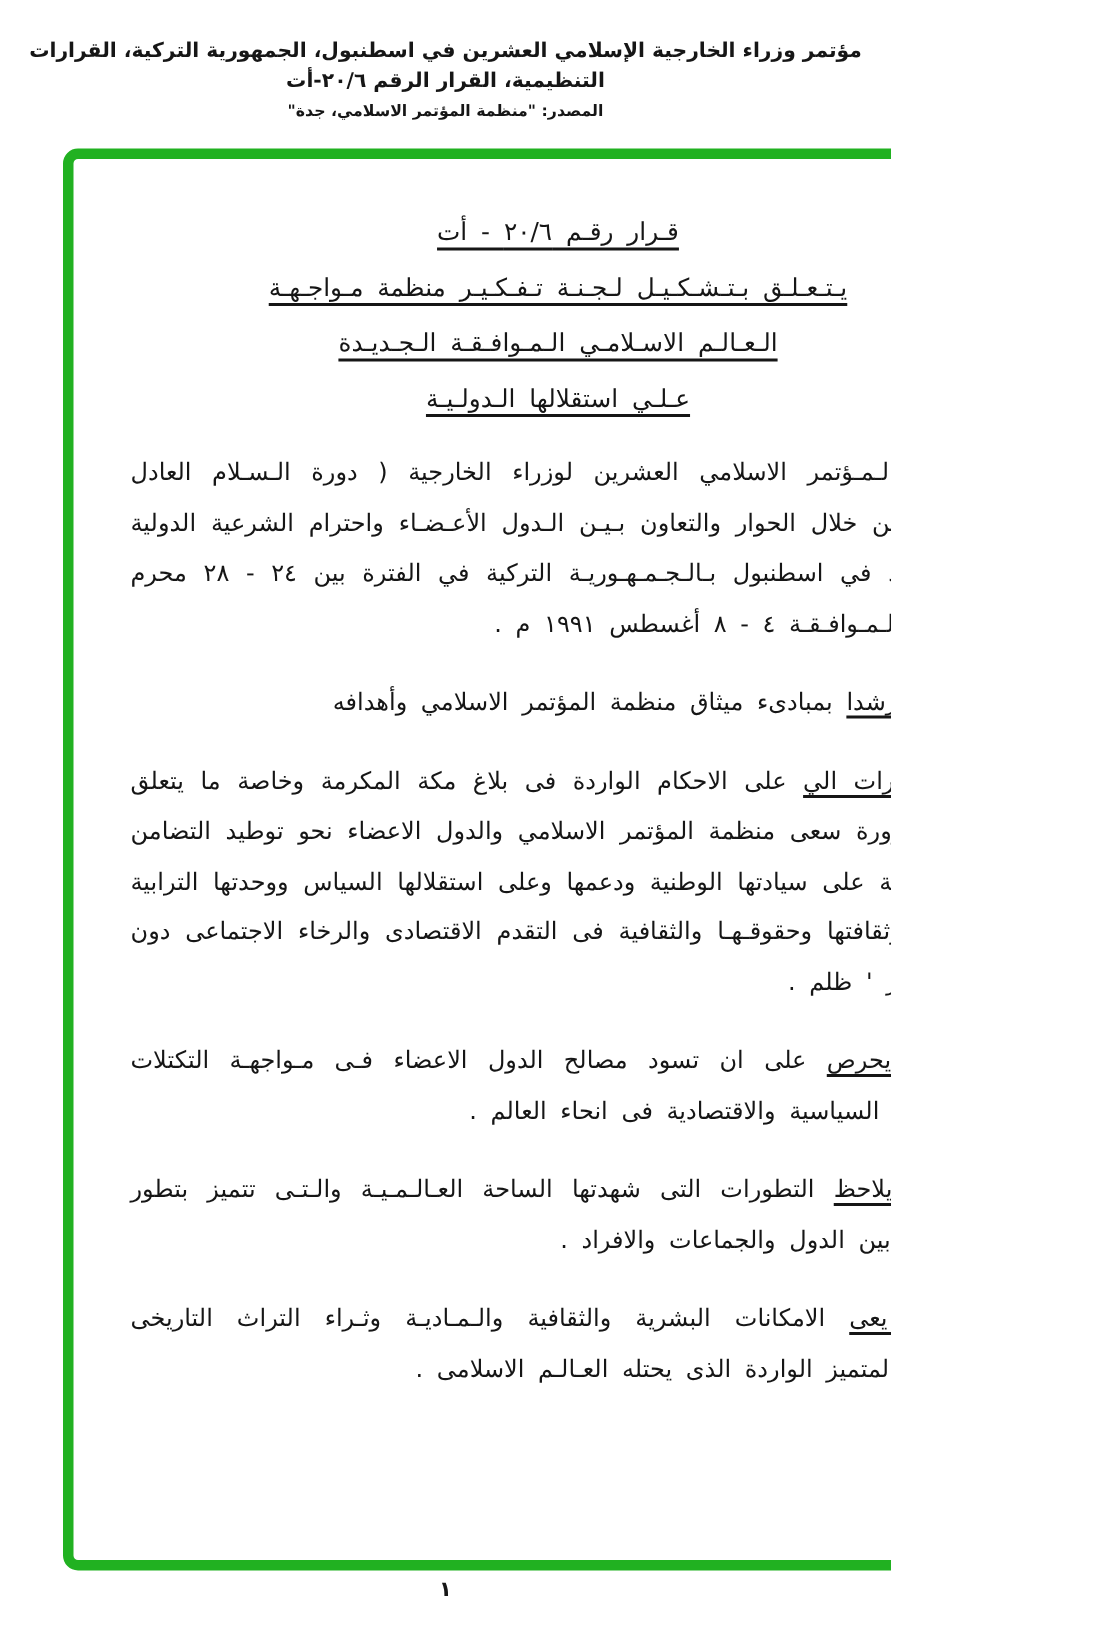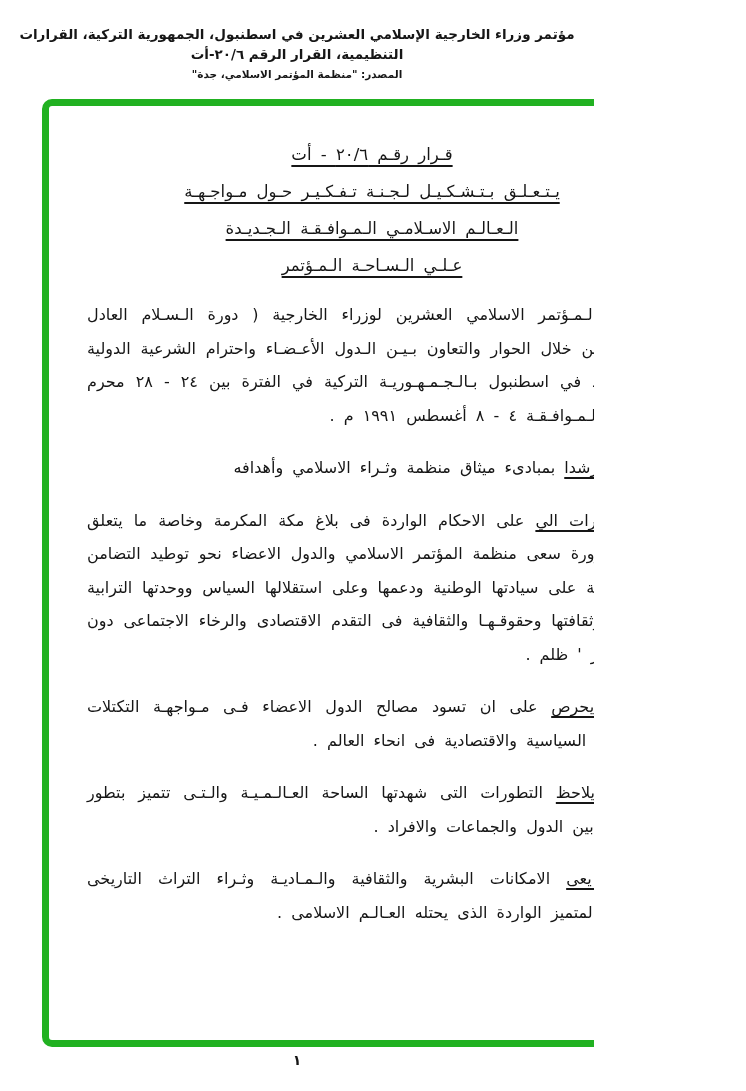--- a/index.html
+++ b/index.html
@@ -74,38 +74,38 @@
 
   <div class="doc-frame" style="border-color: rgb(33, 177, 33);">
 
     <div class="title-block">
 
         <span class="title-line">
           <span>قـرار رقـم ٢٠/٦ - أت</span>
         </span>
 
         <span class="title-line">
-          <span>يـتـعـلـق بـتـشـكـيـل لـجـنـة تـفـكـيـر حـول مـواجـهـة</span>
+          <span>يـتـعـلـق بـتـشـكـيـل لـجـنـة تـفـكـيـر منظمة مـواجـهـة</span>
         </span>
 
         <span class="title-line">
           <span>الـعـالـم الاسـلامـي الـمـوافـقـة الـجـديـدة</span>
         </span>
 
         <span class="title-line">
-          <span>عـلـي الـسـاحـة الـمـؤتمر</span>
+          <span>عـلـي استقلالها الـدولـيـة</span>
         </span>
 
     </div>
 
     <div class="doc-body">
 
         <p><span class="lead"></span><span>أن الـمـؤتمر الاسلامي العشرين لوزراء الخارجية ( دورة الـسـلام العادل والدائم من خلال الحوار والتعاون بـيـن الـدول الأعـضـاء واحترام الشرعية الدولية ) المنعقد في اسطنبول بـالـجـمـهـوريـة التركية في الفترة بين ٢٤ - ٢٨ محرم ١٤١٢هـ الـمـوافـقـة ٤ - ٨ أغسطس ١٩٩١ م .</span></p>
 
-        <p><span class="lead">مسترشدا</span><span> بمبادىء ميثاق منظمة وثـراء الاسلامي وأهدافه</span></p>
+        <p><span class="lead">مسترشدا</span><span> بمبادىء ميثاق منظمة المؤتمر الاسلامي وأهدافه</span></p>
 
         <p><span class="lead">القرارات الي</span><span> على الاحكام الواردة فى بلاغ مكة المكرمة وخاصة ما يتعلق منها بضرورة سعى منظمة المؤتمر الاسلامي والدول الاعضاء نحو توطيد التضامن والمحافظة على سيادتها الوطنية ودعمها وعلى استقلالها السياس ووحدتها الترابية وهويتها وثقافتها وحقوقـهـا والثقافية فى التقدم الاقتصادى والرخاء الاجتماعى دون اى قـسـر ' ظلم .</span></p>
 
         <p><span class="lead">واذ يحرص</span><span> على ان تسود مصالح الدول الاعضاء فـى مـواجهـة التكتلات الجغرافية السياسية والاقتصادية فى انحاء العالم .</span></p>
 
         <p><span class="lead">واذ يلاحظ</span><span> التطورات التى شهدتها الساحة العـالـمـيـة والـتـى تتميز بتطور العلاقات بين الدول والجماعات والافراد .</span></p>
 
         <p><span class="lead">واذ يعى</span><span> الامكانات البشرية والثقافية والـمـاديـة وثـراء التراث التاريخى والموقع المتميز الواردة الذى يحتله العـالـم الاسلامى .</span></p>
 
     </div>

